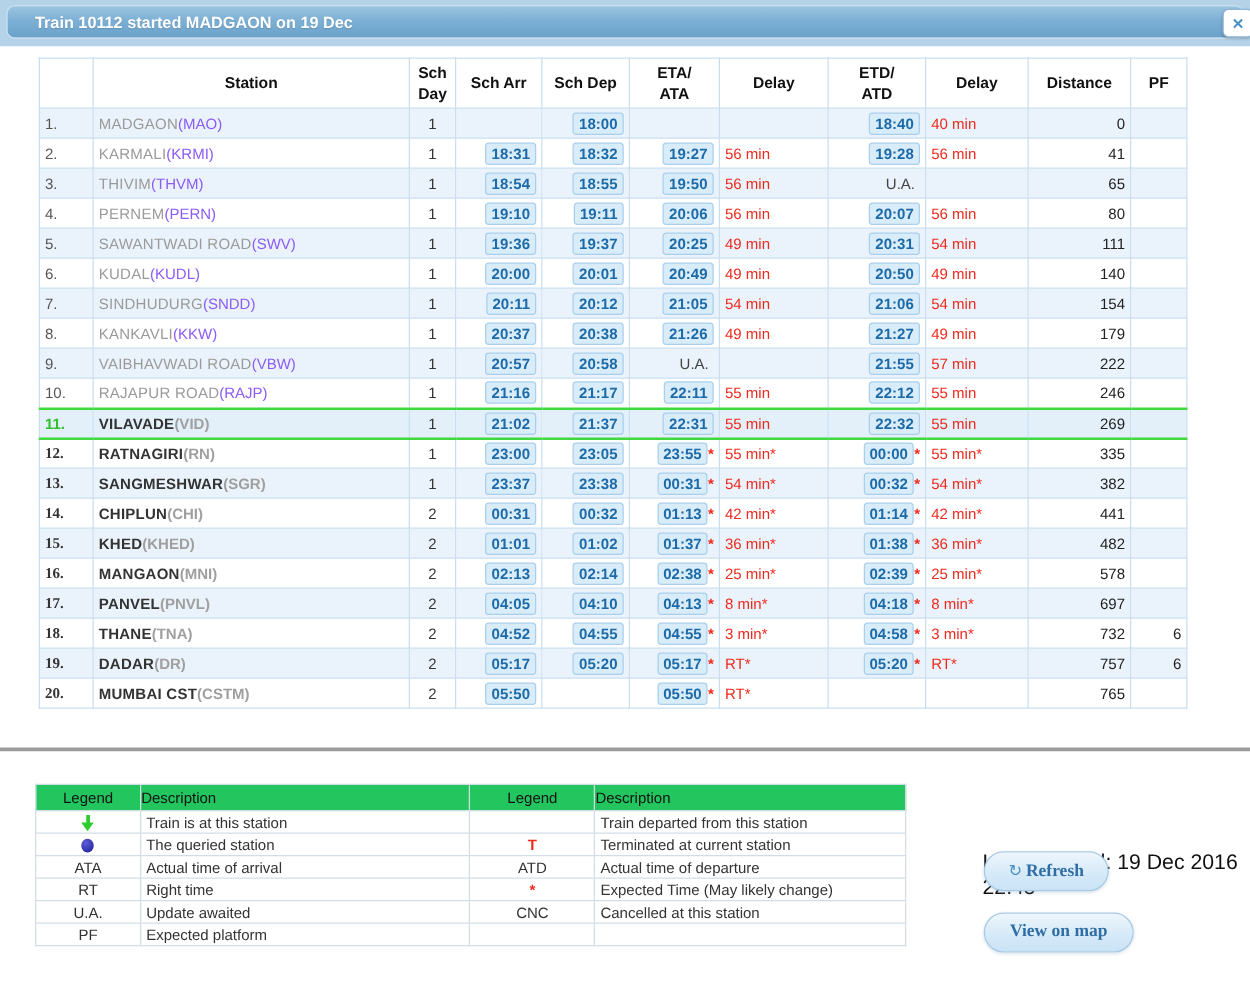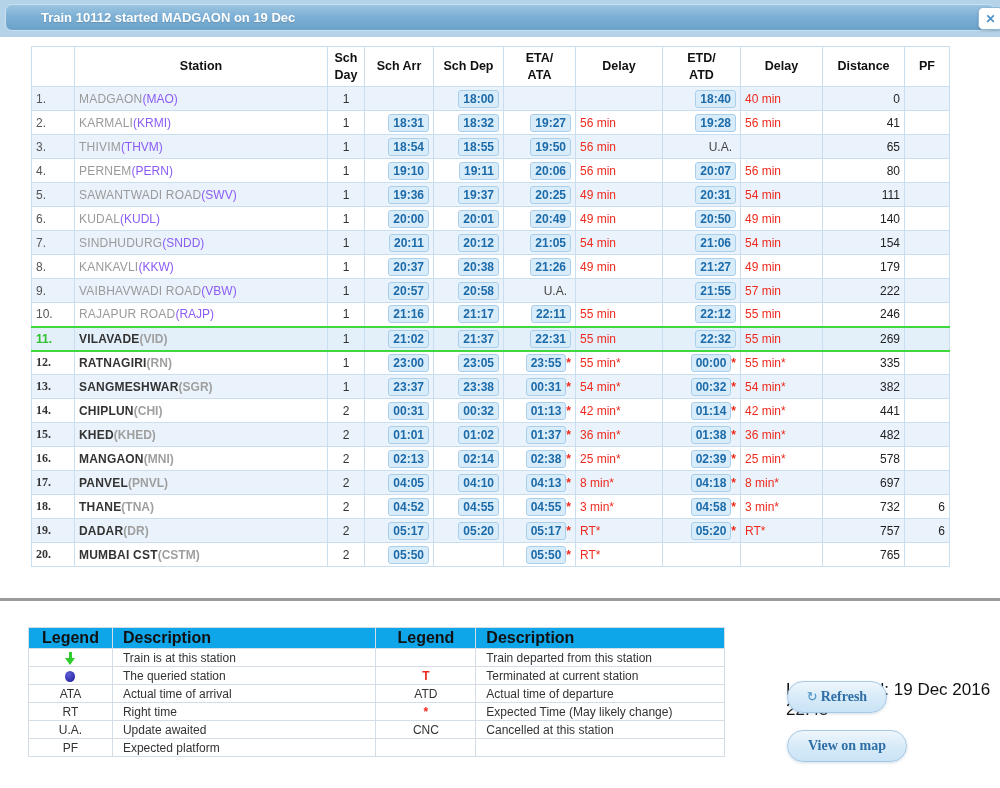--- a/index.html
+++ b/index.html
@@ -5,21 +5,21 @@
   * { margin:0; padding:0; box-sizing:border-box; }
   html,body { background:#fff; }
   body { font-family:"Liberation Sans", sans-serif; }
   .page { position:relative; width:1000px; height:788px; background:#fff; overflow:hidden; }
 
   
   .topbar-strip { position:absolute; top:0; left:0; width:1000px; height:37px; background:#b4d3e8; }
   .topbar { position:absolute; top:4px; left:5px; right:5px; height:27px; border-radius:7px;
             border:1px solid #c9e0f0;
             background:linear-gradient(180deg,#9cc5e0 0%,#7db0d5 45%,#6aa2ca 100%); }
-  .topbar-title { display:inline-block; line-height:25px; padding-left:35px; color:#ffffff;
+  .topbar-title { display:inline-block; line-height:25px; padding-left:22px; color:#ffffff;
                   font-weight:bold; font-size:13px; text-shadow:0 1px 1px rgba(0,0,0,0.15); }
   .close-btn { position:absolute; right:-9px; top:2px; width:25px; height:23px; background:#ffffff;
                border:1px solid #8fb8d8; border-radius:5px; color:#4a90c4; font-weight:bold;
                font-size:12px; cursor:pointer; font-family:inherit; box-shadow:0 1px 2px rgba(0,0,0,0.2); }
 
   
   table.main { position:absolute; top:46px; left:31px; width:918px; border-collapse:collapse;
                table-layout:fixed; font-size:12px; color:#333; }
   table.main th { height:40px; border:1px solid #c9dff0; background:#fff; font-weight:bold;
                   font-size:12.5px; color:#111; text-align:center; line-height:1.3; }
@@ -48,25 +48,25 @@
   .star { color:#ee2a1e; font-weight:bold; }
   .delay-text { color:#ee2a1e; }
   .ua { color:#444; padding-right:4px; }
 
   
   .divider { position:absolute; top:598px; left:0; width:1000px; height:3px; background:#9b9b9b; }
 
   
   table.legend { position:absolute; top:627px; left:28px; width:697px; border-collapse:collapse;
                  font-size:12px; color:#333; }
-  table.legend th { height:21px; border:1px solid #d4dde6; background:#0ea5e9; font-weight:bold;
-                    color:#111; font-size:16px; }
+  table.legend th { height:21px; border:1px solid #d4dde6; background:#22c55e; font-weight:normal;
+                    color:#111; font-size:12px; }
   table.legend td { height:18px; border:1px solid #d4dde6; background:#fff; padding:0 4px; }
   table.legend .l-col { text-align:center; }
-  table.legend .d-col { text-align:left; padding-left:10px; }
+  table.legend .d-col { text-align:left; }
   .legend-red { color:#ee2a1e; font-weight:bold; }
   .green-arrow { display:inline-block; position:relative; width:11px; height:13px; vertical-align:middle; }
   .green-arrow::before { content:''; position:absolute; left:4px; top:0; width:3px; height:7px; background:#2ecc2e; }
   .green-arrow::after { content:''; position:absolute; left:0; top:6px; width:0; height:0;
                         border-left:5px solid transparent; border-right:5px solid transparent;
                         border-top:7px solid #2ecc2e; }
   .blue-dot { display:inline-block; width:10px; height:11px; border-radius:50%; vertical-align:middle;
               background:radial-gradient(circle at 35% 30%, #5d5dd6, #1b1b9b); }
 
   

